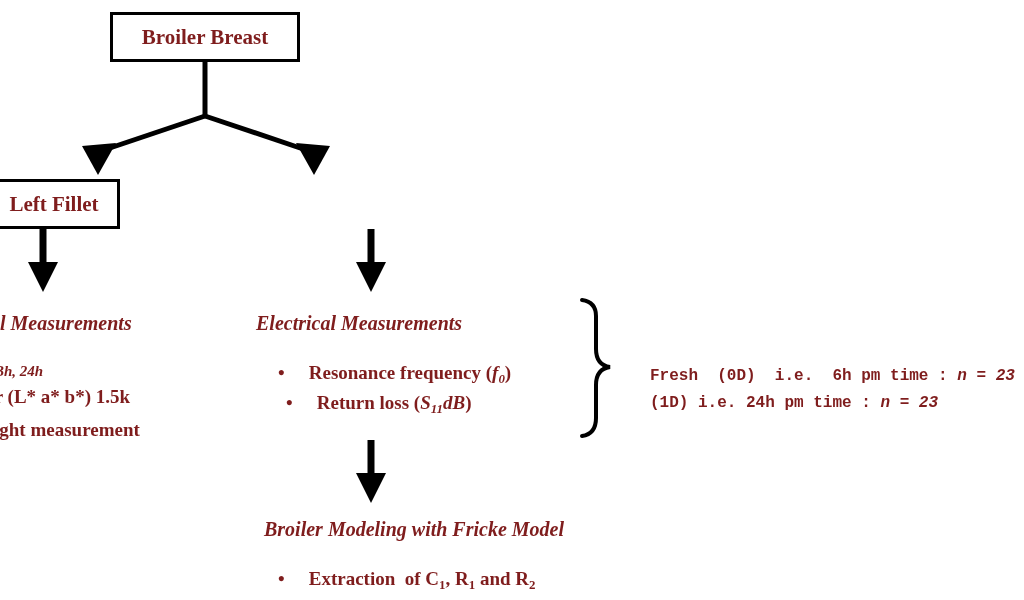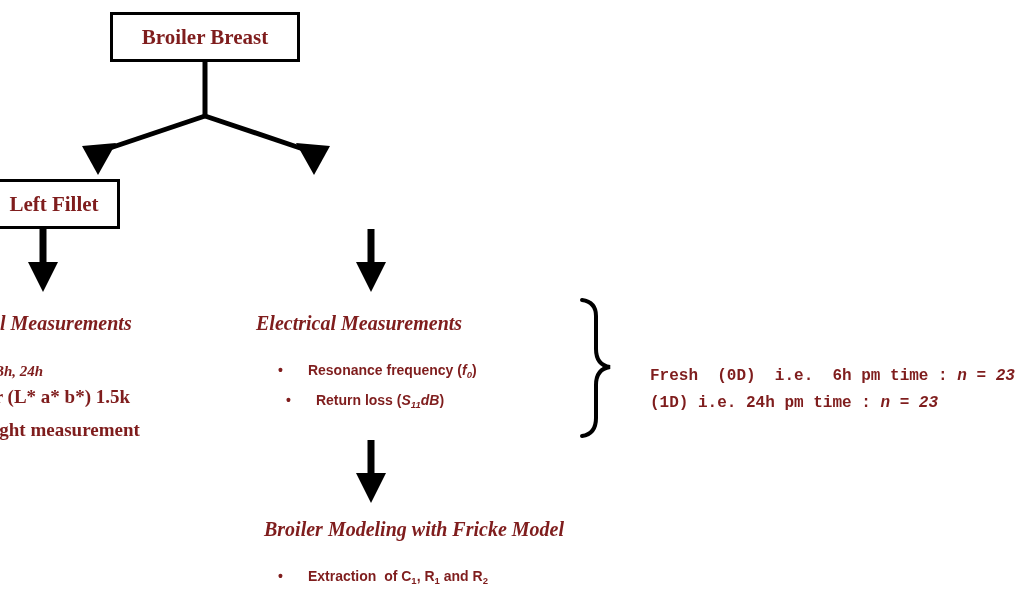--- a/index.html
+++ b/index.html
@@ -36,22 +36,22 @@
   }
   .heading {
     font-style: italic;
     font-weight: bold;
     font-size: 20px;
   }
   .bullet-row {
     position: absolute;
     white-space: nowrap;
     font-weight: bold;
-    font-size: 14px;
-    font-family: Liberation Sans, sans-serif;
+    font-size: 19px;
+    font-family: Liberation Serif, serif;
   }
   .bullet-dot {
     display: inline-block;
     width: 26px;
     font-weight: bold;
   }
   .brace-txt {
     position: absolute;
     white-space: nowrap;
     font-weight: bold;

